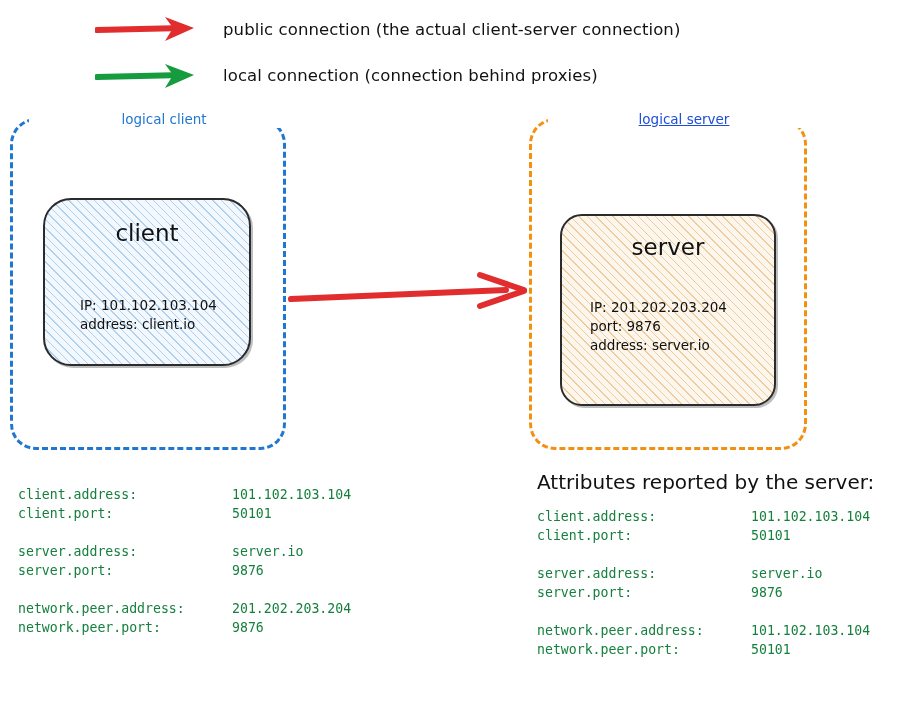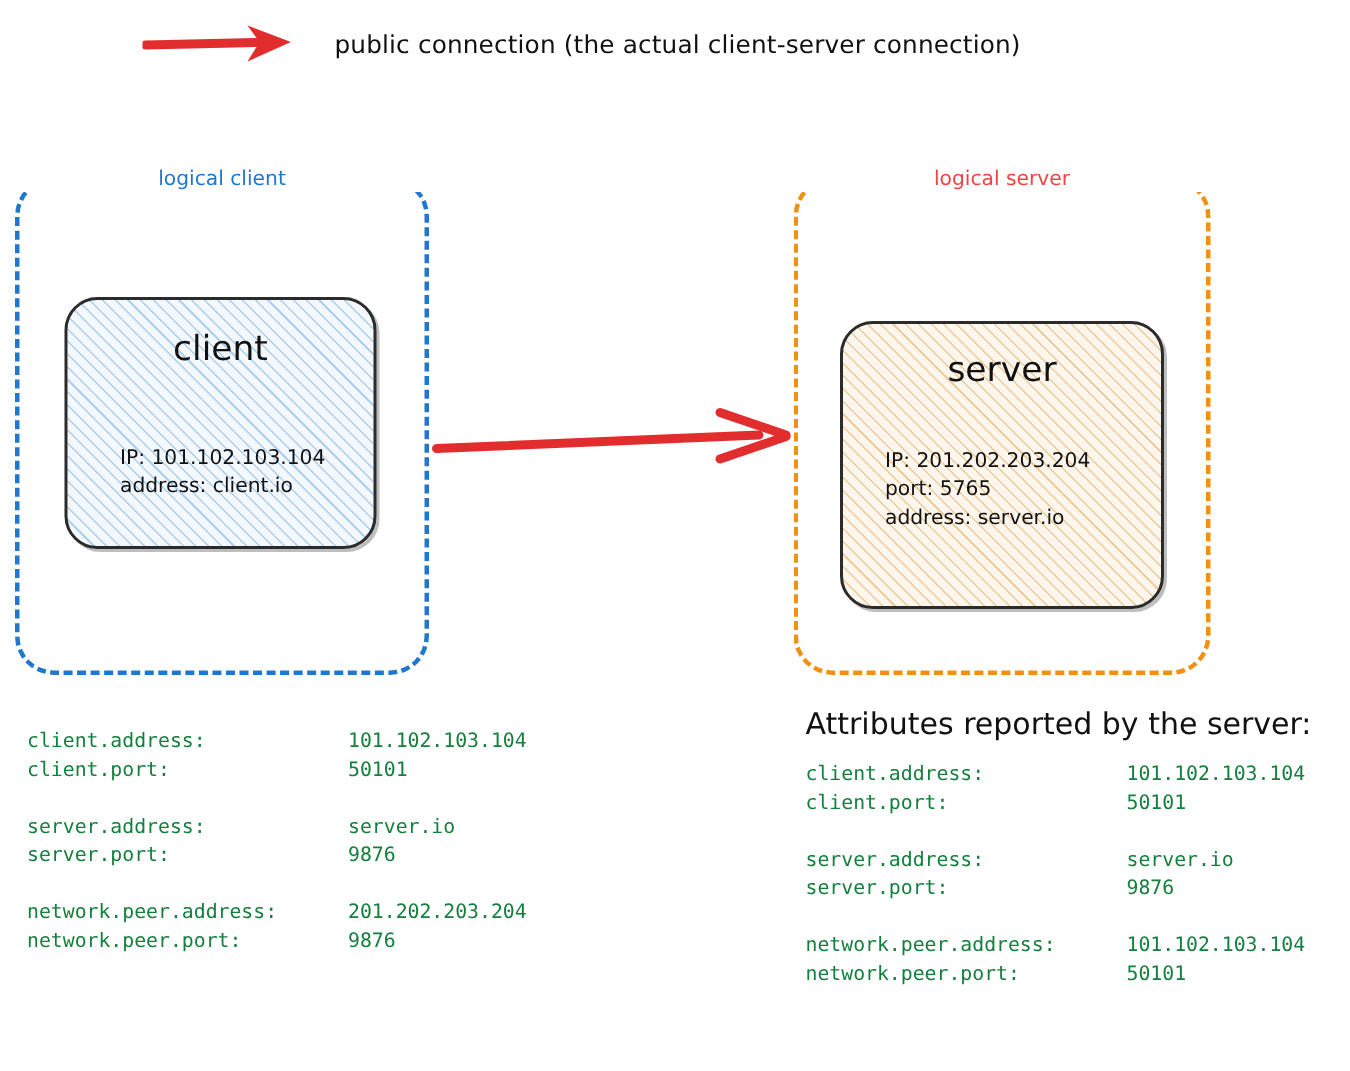--- a/index.html
+++ b/index.html
@@ -68,31 +68,31 @@
     left: 529px;
     top: 118px;
     width: 278px;
     height: 332px;
     border-color: #f29111;
   }
 
   .group-label {
     position: absolute;
     top: -11px;
-    left: 0;
+    left: 16px;
     width: 100%;
     text-align: center;
     font-family: "DejaVu Sans", sans-serif;
     font-size: 13.5px;
     background: #ffffff;
     padding: 1px 0;
     white-space: nowrap;
   }
   #logical-client-group .group-label { color: #1f77d0; }
-  #logical-server-group .group-label { color: #ef4444; }
+  #logical-server-group .group-label { color: #1d4ed8; text-decoration: underline; }
 
   
   .node-box {
     position: absolute;
     border: 2px solid #2b2b2b;
     border-radius: 22px;
     box-sizing: border-box;
     box-shadow: 2px 2px 0 rgba(40,40,40,0.30);
     overflow: hidden;
   }
@@ -101,20 +101,21 @@
     top: 198px;
     width: 208px;
     height: 168px;
     background-color: #f2f8fd;
     background-image: repeating-linear-gradient(
         45deg,
         rgba(120,175,225,0.55) 0px,
         rgba(120,175,225,0.55) 1px,
         rgba(255,255,255,0) 1px,
         rgba(255,255,255,0) 6px);
+    border-radius: 28px;
   }
   #server-node {
     left: 560px;
     top: 214px;
     width: 216px;
     height: 192px;
     background-color: #fdf6ec;
     background-image: repeating-linear-gradient(
         45deg,
         rgba(226,170,95,0.55) 0px,
@@ -197,39 +198,46 @@
 <div class="canvas">
 
   <div class="legend-row" id="legend-row-public">
     <svg class="legend-arrow" viewBox="0 0 110 34">
       <path d="M2,18 L88,16" stroke="#e12d2d" stroke-width="6" stroke-linecap="round" fill="none"></path>
       <path d="M70,5 L99,16 L70,29 L78,16 Z" fill="#e12d2d"></path>
     </svg>
     <span class="legend-label">public connection (the actual client-server connection)</span>
   </div>
 
+  <div class="legend-row" id="legend-row-local">
+    <svg class="legend-arrow" viewBox="0 0 110 34">
+      <path d="M2,19 L88,17" stroke="#169b3e" stroke-width="6" stroke-linecap="round" fill="none"></path>
+      <path d="M70,6 L99,17 L70,30 L78,17 Z" fill="#169b3e"></path>
+    </svg>
+    <span class="legend-label">local connection (connection behind proxies)</span>
+  </div>
 
   <div class="logical-group" id="logical-client-group">
     <span class="group-label">logical client</span>
   </div>
 
   <div class="node-box" id="client-node">
     <div class="node-title">client</div>
     <div class="node-details">IP: 101.102.103.104
 address: client.io</div>
   </div>
 
   <div class="logical-group" id="logical-server-group">
     <span class="group-label">logical server</span>
   </div>
 
   <div class="node-box" id="server-node">
     <div class="node-title">server</div>
     <div class="node-details">IP: 201.202.203.204
-port: 5765
+port: 9876
 address: server.io</div>
   </div>
 
   <svg id="main-connection-arrow" viewBox="0 0 242 56">
     <path d="M3,31 L218,22" stroke="#e12d2d" stroke-width="6" stroke-linecap="round" fill="none"></path>
     <path d="M192,7 L236,22" stroke="#e12d2d" stroke-width="6" stroke-linecap="round" fill="none"></path>
     <path d="M192,38 L236,23" stroke="#e12d2d" stroke-width="6" stroke-linecap="round" fill="none"></path>
   </svg>
 
   <div class="attr-block" id="client-attributes">

